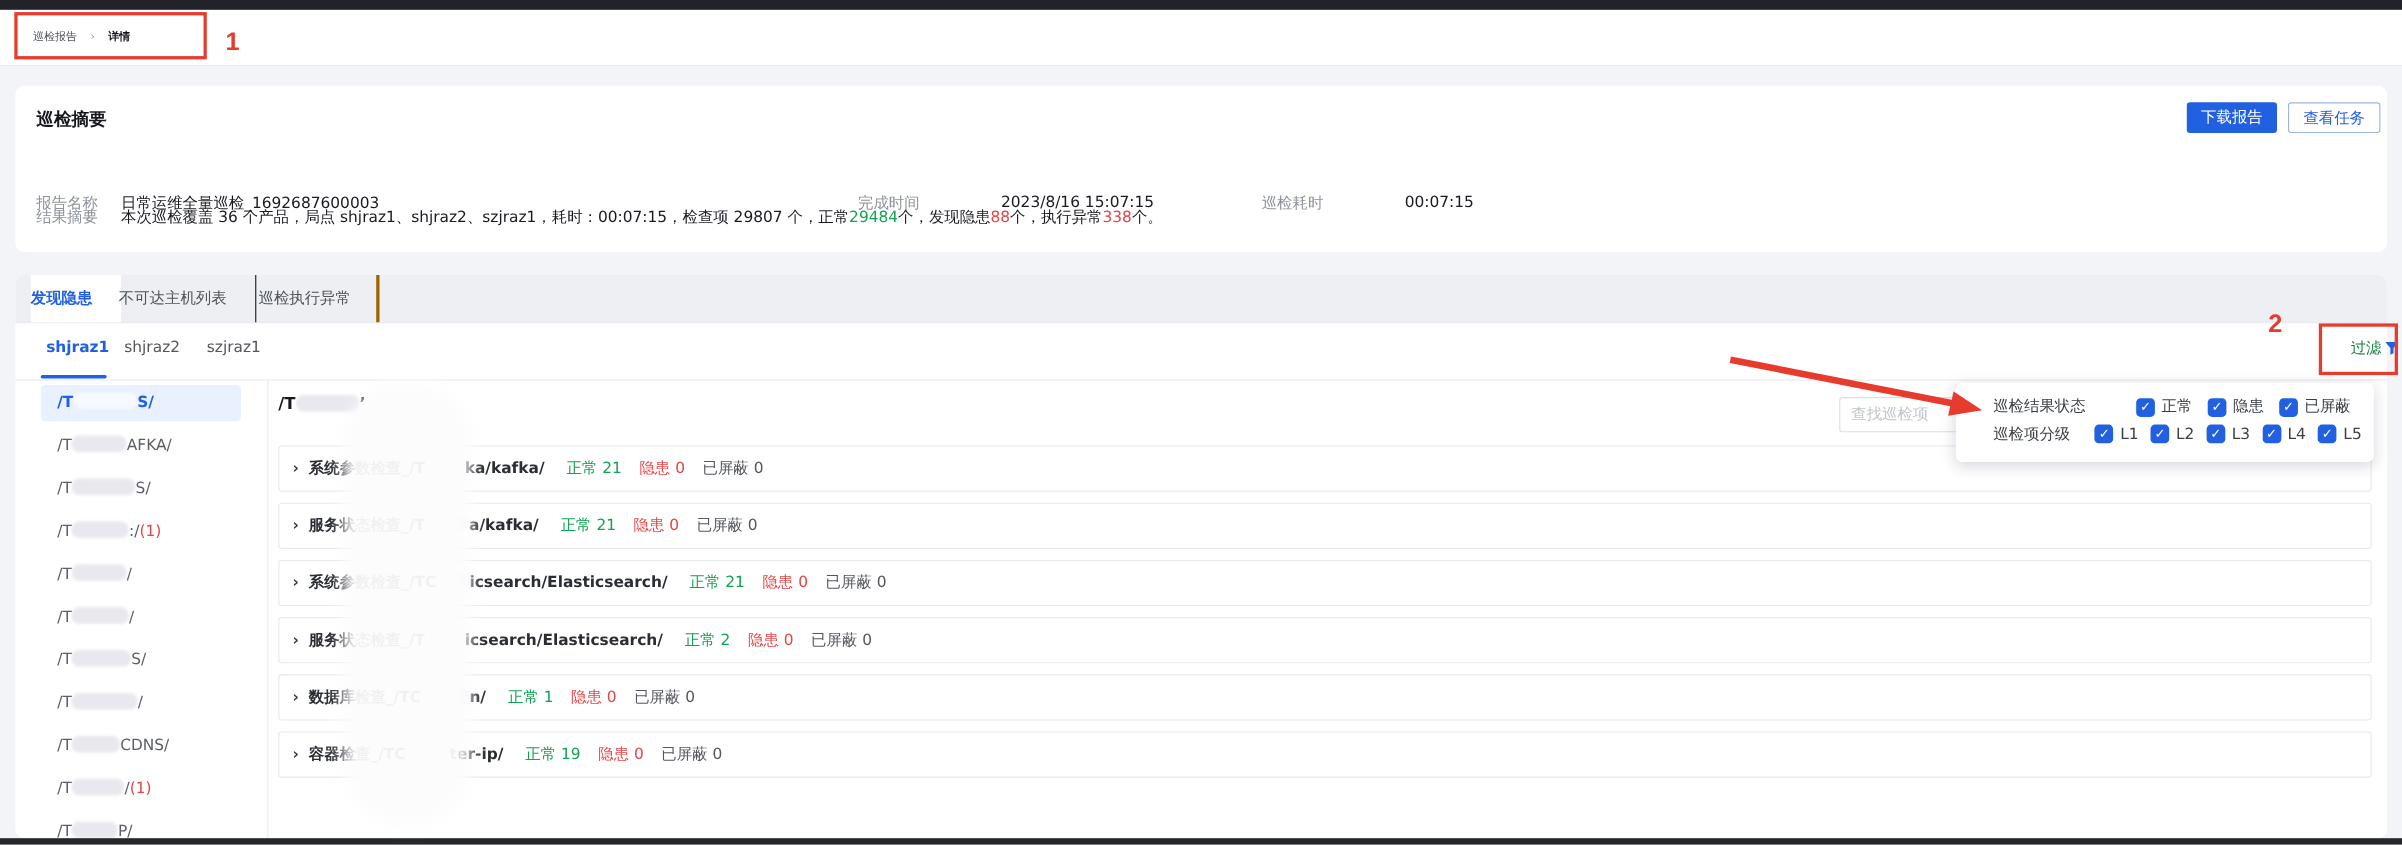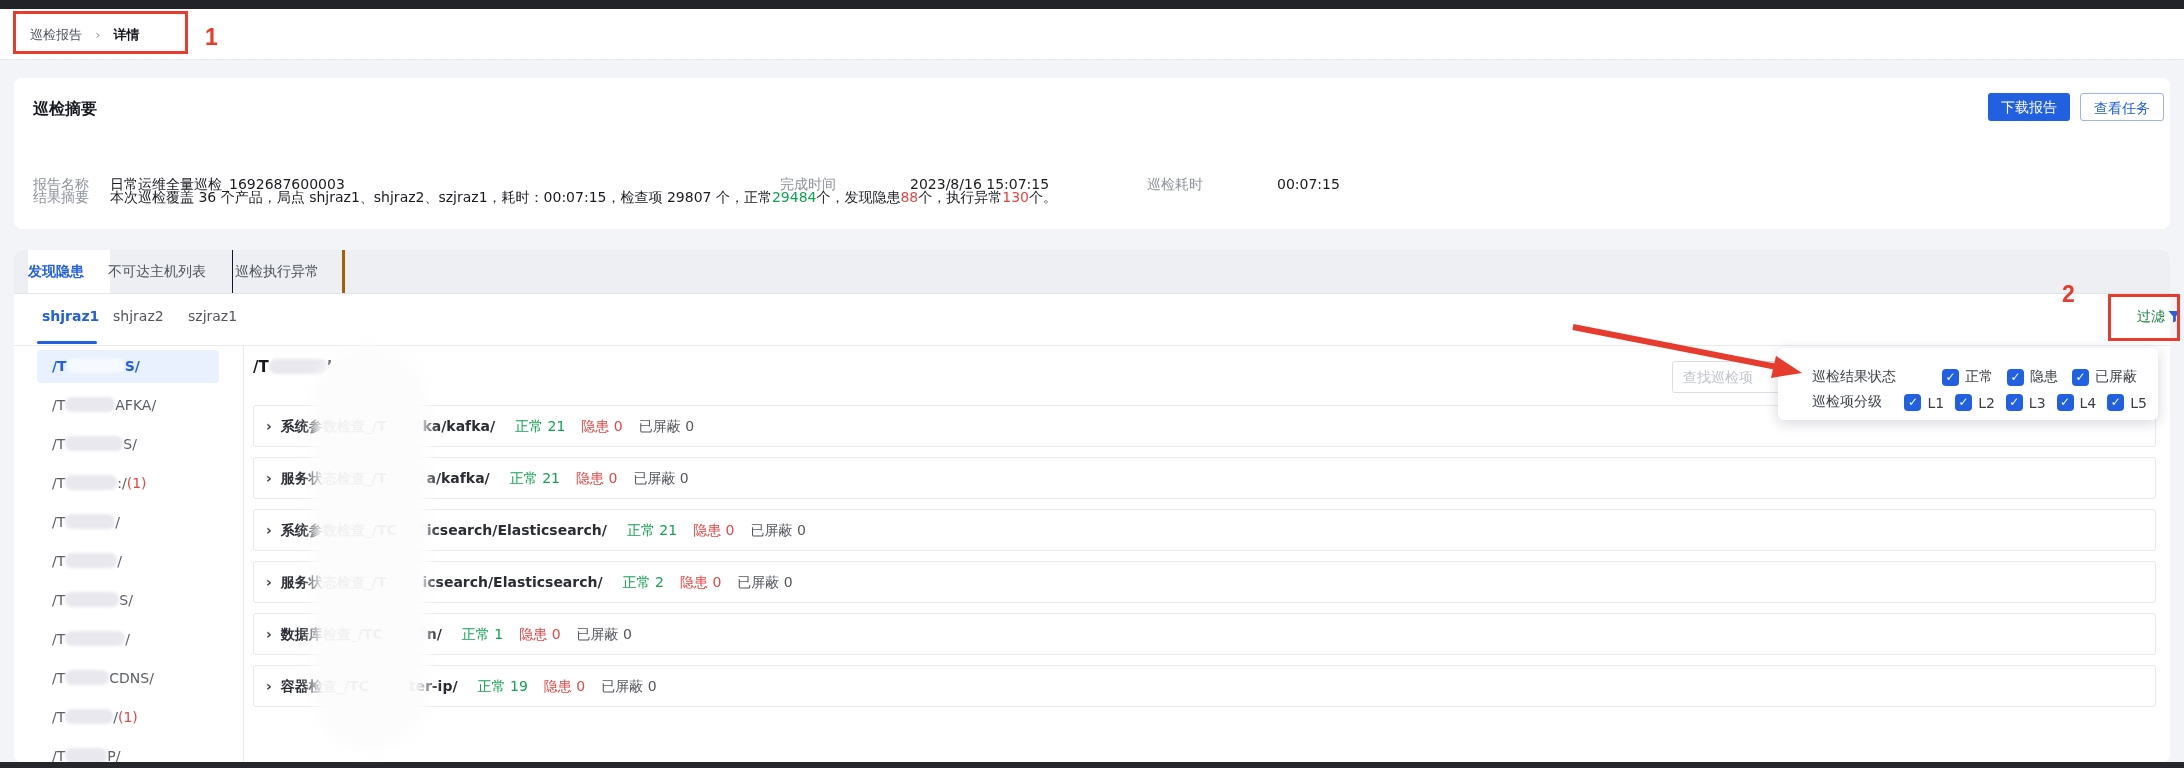--- a/index.html
+++ b/index.html
@@ -6,21 +6,21 @@
   body{
     width:2184px;height:768px;position:relative;overflow:hidden;
     font-family:"DejaVu Sans","Liberation Sans",sans-serif;
     font-size:14px;color:#23262b;background:#f3f4f8;
   }
   
   .bar-top{position:absolute;left:0;top:0;width:2184px;height:9px;background:#222329}
   .bar-bottom{position:absolute;left:0;top:762px;width:2184px;height:6px;background:#26272c}
   
   .crumbbar{position:absolute;left:0;top:9px;width:2184px;height:50px;background:#fff;border-bottom:1px solid #e6e8ee}
-  .crumb{position:absolute;left:30px;top:17px;font-size:13px}
+  .crumb{position:absolute;left:30px;top:17px;font-size:10px}
   .crumb-parent{color:#4e525b;cursor:pointer}
   .crumb-sep{color:#9ca1aa;margin:0 9px}
   .crumb-current{font-weight:bold;color:#15171c}
   
   .redbox{position:absolute;border:3px solid #e73b2d;z-index:30;box-sizing:border-box}
   .redlabel{position:absolute;color:#e73b2d;font-size:23px;font-weight:bold;z-index:30;font-family:"Liberation Sans",sans-serif}
   #annot-box-1{left:13px;top:11px;width:175px;height:43px}
   #annot-num-1{left:205px;top:24px}
   #annot-box-2{left:2108px;top:294px;width:72px;height:47px}
   #annot-num-2{left:2062px;top:281px}
@@ -72,21 +72,21 @@
   .cnts{margin-left:20px}
   .cnt{margin-right:16px}
   .cnt-masked{color:#54575e}
   
   .rd{display:inline-block;height:15px;border-radius:7px;background:#e8e8ee;vertical-align:-2px;filter:blur(1.5px)}
   .active .rd{background:#f6f9ff}
   .rd-row{background:#f3f3f6}
   .blob{position:absolute;left:308px;top:106px;width:96px;height:384px;background:rgba(252,252,253,0.95);border-radius:48px;box-shadow:0 0 14px 10px rgba(252,252,253,0.95);z-index:5;pointer-events:none}
   
   .filter-panel{position:absolute;left:1764px;top:98px;width:380px;height:72px;background:#fff;border-radius:6px;box-shadow:0 3px 14px rgba(20,30,60,0.18);z-index:10;padding:13px 0 0 34px;box-sizing:border-box}
-  .fp-row{display:flex;align-items:flex-end;height:25px}
+  .fp-row{display:flex;align-items:flex-start;height:25px}
   .fp-label{width:130px;color:#3c4046}
   .fp-item{display:flex;align-items:center;margin-right:14px;color:#3c4046}
   .fp-item-lv{margin-right:11px}
   .cbx{display:inline-block;width:17px;height:17px;line-height:17px;border-radius:4px;background:#2160e0;color:#fff;font-size:12px;text-align:center;margin-right:6px;cursor:pointer;font-weight:bold}
 </style>
 </head>
 <body>
 
 <div class="bar-top"></div>
 
@@ -104,21 +104,21 @@
   <div class="btn btn-outline">查看任务</div>
 
   <span class="f-label sum-row1 fx1l">报告名称</span>
   <span class="f-value sum-row1 fx1v">日常运维全量巡检_1692687600003</span>
   <span class="f-label sum-row1 fx2l">完成时间</span>
   <span class="f-value sum-row1 fx2v">2023/8/16 15:07:15</span>
   <span class="f-label sum-row1 fx3l">巡检耗时</span>
   <span class="f-value sum-row1 fx3v">00:07:15</span>
 
   <span class="f-label sum-row2 fx1l">结果摘要</span>
-  <span class="f-value sum-row2 fx1v"><span>本次巡检覆盖 36 个产品，局点 shjraz1、shjraz2、szjraz1，耗时：00:07:15，检查项 29807 个，正常</span><span class="green">29484</span><span>个，发现隐患</span><span class="red">88</span><span>个，执行异常</span><span class="red">130</span><span>个。</span></span>
+  <span class="f-value sum-row2 fx1v"><span>本次巡检覆盖 36 个产品，局点 shjraz1、shjraz2、szjraz1，耗时：00:07:15，检查项 29807 个，正常</span><span class="green">29484</span><span>个，发现隐患</span><span class="red">88</span><span>个，执行异常</span><span class="red">338</span><span>个。</span></span>
 </div>
 
 <div class="card" id="card-detail">
   <div class="tabbar">
     <div class="tab tab-active" id="tab-found">发现隐患</div>
     <div class="tab" id="tab-unreachable">不可达主机列表</div>
     <div class="tab" id="tab-exec">巡检执行异常</div>
   </div>
 
   <span class="subtab subtab-active" id="subtab-0">shjraz1</span>

